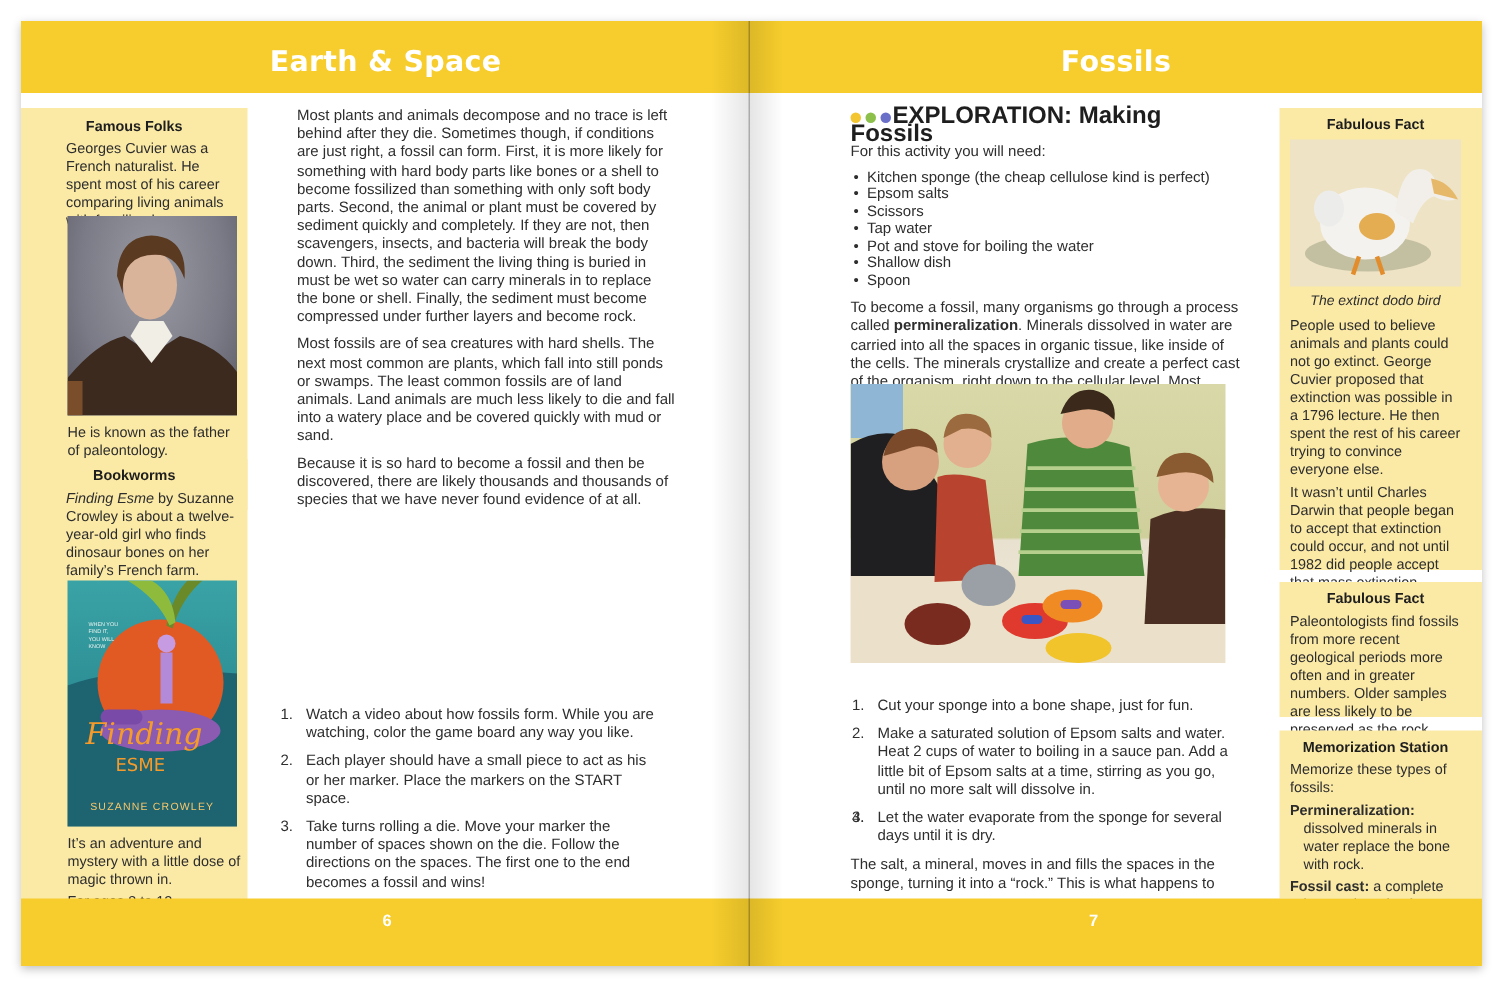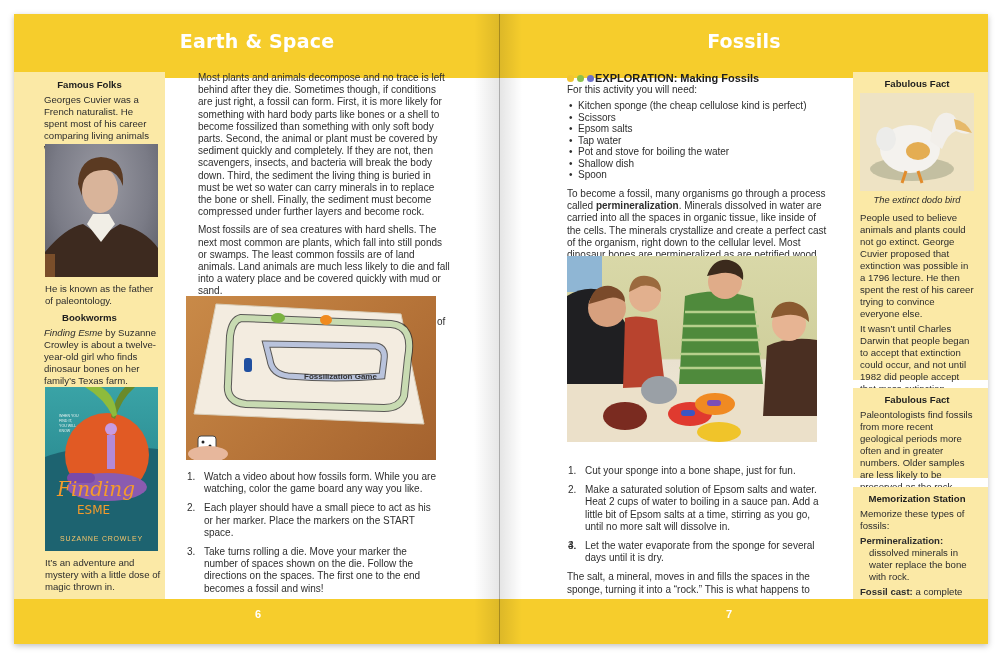--- a/index.html
+++ b/index.html
@@ -10,21 +10,21 @@
     box-shadow: 0 2px 6px rgba(0,0,0,0.25); background: #fff; }
   .page { position: absolute; top: 0; height: 630px; background: #fff; overflow: hidden; }
   .page.left { left: 0; width: 486px; }
   .page.right { left: 486px; width: 488px; }
   .spine-shadow-l { position: absolute; right: 0; top: 0; width: 26px; height: 100%;
     background: linear-gradient(to right, rgba(0,0,0,0), rgba(0,0,0,0.10)); pointer-events: none; }
   .spine-shadow-r { position: absolute; left: 0; top: 0; width: 22px; height: 100%;
     background: linear-gradient(to left, rgba(0,0,0,0), rgba(0,0,0,0.10)); pointer-events: none; }
   .spine-line { position: absolute; left: 485px; top: 0; width: 1px; height: 630px; background: rgba(0,0,0,0.25); }
 
-  .header { position: absolute; left: 0; top: 0; width: 100%; height: 64px; background: #f6cd2c; }
+  .header { position: absolute; left: 0; top: 0; width: 100%; height: 48px; background: #f6cd2c; }
   .header h1 { position: absolute; left: 0; right: 0; top: 16px; text-align: center;
     font-family: "DejaVu Sans", sans-serif; font-weight: bold; font-size: 19px; color: #fff; letter-spacing: 0.2px; }
   .footer { position: absolute; left: 0; bottom: 0; width: 100%; height: 45px; background: #f6cd2c; }
   .footer .pnum { position: absolute; top: 9px; font-size: 11px; font-weight: bold; color: #fff; }
 
   .sidebox { position: absolute; background: #fbe9a6; font-size: 9.6px; line-height: 12px; color: #2d2d2d; }
   .sidebox .box-title { text-align: center; font-weight: bold; font-size: 9.6px; margin-bottom: 3px; color: #1e1e1e; }
   .sidebox p { margin-bottom: 3px; }
 
   .body-text { position: absolute; font-size: 10px; line-height: 12.2px; color: #2e2e2e; }
@@ -63,21 +63,21 @@
           <path d="M33 40 Q34 14 56 13 Q80 14 78 42 Q73 28 62 26 Q48 25 42 32 Q36 38 37 52 Z" fill="#5b3a22"></path>
           <rect x="0" y="110" width="10" height="23" fill="#7a4e2a"></rect>
         </svg>
       </div>
       <p style="position:absolute; left:31px; top:211px; width:118px;">He is known as the father of paleontology.</p>
     </div>
 
     <div class="sidebox" style="left:0; top:292px; width:151px; height:298px; padding:6px 8px 0 30px;">
       <div class="box-title" style="margin-left:-22px;">Bookworms</div>
       <p>
-        <em>Finding Esme</em><span> by Suzanne Crowley is about a twelve-year-old girl who finds dinosaur bones on her family’s Texas farm.</span>
+        <em>Finding Esme</em><span> by Suzanne Crowley is about a twelve-year-old girl who finds dinosaur bones on her family’s French farm.</span>
       </p>
       <div class="photo" style="left:31px; top:81px; width:113px; height:164px; background: linear-gradient(#3aa3a6 0%, #2d8f95 45%, #1f6b76 100%);">
         <svg width="113" height="164" viewBox="0 0 113 164" style="position:absolute;left:0;top:0;">
           <path d="M0 70 Q40 55 113 62 L113 164 L0 164 Z" fill="#1d6370"></path>
           <ellipse cx="62" cy="68" rx="42" ry="42" fill="#e15a24"></ellipse>
           <ellipse cx="62" cy="100" rx="40" ry="14" fill="#8a5bb0"></ellipse>
           <path d="M66 30 Q70 10 80 0 L90 0 Q76 12 70 32 Z" fill="#6a8a2a"></path>
           <path d="M40 0 Q60 12 68 30 L72 28 Q70 8 56 0 Z" fill="#8ebb3c"></path>
           <rect x="22" y="86" width="28" height="10" rx="5" fill="#7a4aa8"></rect>
           <rect x="62" y="48" width="8" height="34" fill="#b38ad8"></rect>
@@ -98,37 +98,20 @@
         <p>For ages 8 to 12.</p>
       </div>
     </div>
 
     <div class="body-text" style="left:172px; top:58px; width:252px;margin-left:12px;">
       <p>Most plants and animals decompose and no trace is left behind after they die. Sometimes though, if conditions are just right, a fossil can form. First, it is more likely for something with hard body parts like bones or a shell to become fossilized than something with only soft body parts. Second, the animal or plant must be covered by sediment quickly and completely. If they are not, then scavengers, insects, and bacteria will break the body down. Third, the sediment the living thing is buried in must be wet so water can carry minerals in to replace the bone or shell. Finally, the sediment must become compressed under further layers and become rock.</p>
       <p>Most fossils are of sea creatures with hard shells. The next most common are plants, which fall into still ponds or swamps. The least common fossils are of land animals. Land animals are much less likely to die and fall into a watery place and be covered quickly with mud or sand.</p>
       <p>Because it is so hard to become a fossil and then be discovered, there are likely thousands and thousands of species that we have never found evidence of at all.</p>
     </div>
 
-    <div class="photo" style="left:172px; top:282px; width:250px; height:164px; background:linear-gradient(135deg,#c98a48 0%,#b8763a 50%,#a4622e 100%);">
-      <svg width="250" height="164" viewBox="0 0 250 164">
-        <polygon points="30,8 215,18 238,128 8,118" fill="#f3ece0" stroke="#d8cdb8"></polygon>
-        <path d="M55 22 L205 28 Q228 30 222 62 L218 100 Q214 112 198 112 L60 108 Q40 106 42 88 L44 40 Q46 24 55 22 Z" fill="none" stroke="#333" stroke-width="8" opacity="0.8"></path>
-        <path d="M55 22 L205 28 Q228 30 222 62 L218 100 Q214 112 198 112 L60 108 Q40 106 42 88 L44 40 Q46 24 55 22 Z" fill="none" stroke="#c8dbb2" stroke-width="6"></path>
-        <path d="M80 48 L190 50 Q200 52 198 64 L196 80 Q150 84 102 80 Q86 78 84 64 Z" fill="none" stroke="#333" stroke-width="7" opacity="0.8"></path>
-        <path d="M80 48 L190 50 Q200 52 198 64 L196 80 Q150 84 102 80 Q86 78 84 64 Z" fill="none" stroke="#b9c3dc" stroke-width="5"></path>
-        <rect x="58" y="62" width="8" height="14" rx="3" fill="#1f4fa0"></rect>
-        <ellipse cx="92" cy="22" rx="7" ry="5" fill="#7bb240"></ellipse>
-        <ellipse cx="140" cy="24" rx="6" ry="5" fill="#f08a1e"></ellipse>
-        <rect x="12" y="140" width="18" height="16" rx="3" fill="#fff" stroke="#444"></rect>
-        <circle cx="17" cy="146" r="1.5" fill="#222"></circle>
-          <circle cx="24" cy="150" r="1.5" fill="#222"></circle>
-        <ellipse cx="22" cy="158" rx="20" ry="8" fill="#e7b79c"></ellipse>
-      </svg>
-      <div style="position:absolute; left:118px; top:76px; font-size:8px; font-weight:bold; color:#333;">Fossilization Game</div>
-    </div>
 
     <div class="body-text" style="left:172px; top:457px; width:255px;">
       <ol class="steps">
         <li><span class="n">1.</span><span>Watch a video about how fossils form. While you are watching, color the game board any way you like.</span></li>
         <li><span class="n">2.</span><span>Each player should have a small piece to act as his or her marker. Place the markers on the START space.</span></li>
         <li><span class="n">3.</span><span>Take turns rolling a die. Move your marker the number of spaces shown on the die. Follow the directions on the spaces. The first one to the end becomes a fossil and wins!</span></li>
         <li><span class="n">4.</span><span>Add a passage in your Science Notebook about the conditions required for fossilization to occur.</span></li>
       </ol>
     </div>
 
@@ -137,28 +120,28 @@
     </div>
     <div class="spine-shadow-l"></div>
   </div>
 
   <div class="page right">
     <div class="header">
       <h1>Fossils</h1>
     </div>
 
     <div class="body-text" style="left:67px; top:58px; width:262px;">
-      <div style="font-weight:bold; font-size:11px; color:#1e1e1e;">
+      <div style="font-weight:bold; font-size:16px; color:#1e1e1e;">
         <span class="dot" style="background:#f2c531;"></span><span class="dot" style="background:#8cc04b;"></span><span class="dot" style="background:#6a6fc8; margin-right:1px;"></span><span>EXPLORATION: Making Fossils</span>
       </div>
       <div>For this activity you will need:</div>
       <ul class="supplies">
         <li>Kitchen sponge (the cheap cellulose kind is perfect)</li>
+        <li>Epsom salts</li>
         <li>Scissors</li>
-        <li>Epsom salts</li>
         <li>Tap water</li>
         <li>Pot and stove for boiling the water</li>
         <li>Shallow dish</li>
         <li>Spoon</li>
       </ul>
       <p>
         <span>To become a fossil, many organisms go through a process called </span><strong>permineralization</strong><span>. Minerals dissolved in water are carried into all the spaces in organic tissue, like inside of the cells. The minerals crystallize and create a perfect cast of the organism, right down to the cellular level. Most dinosaur bones are permineralized as are petrified wood and many sea creatures.</span>
       </p>
     </div>
 

